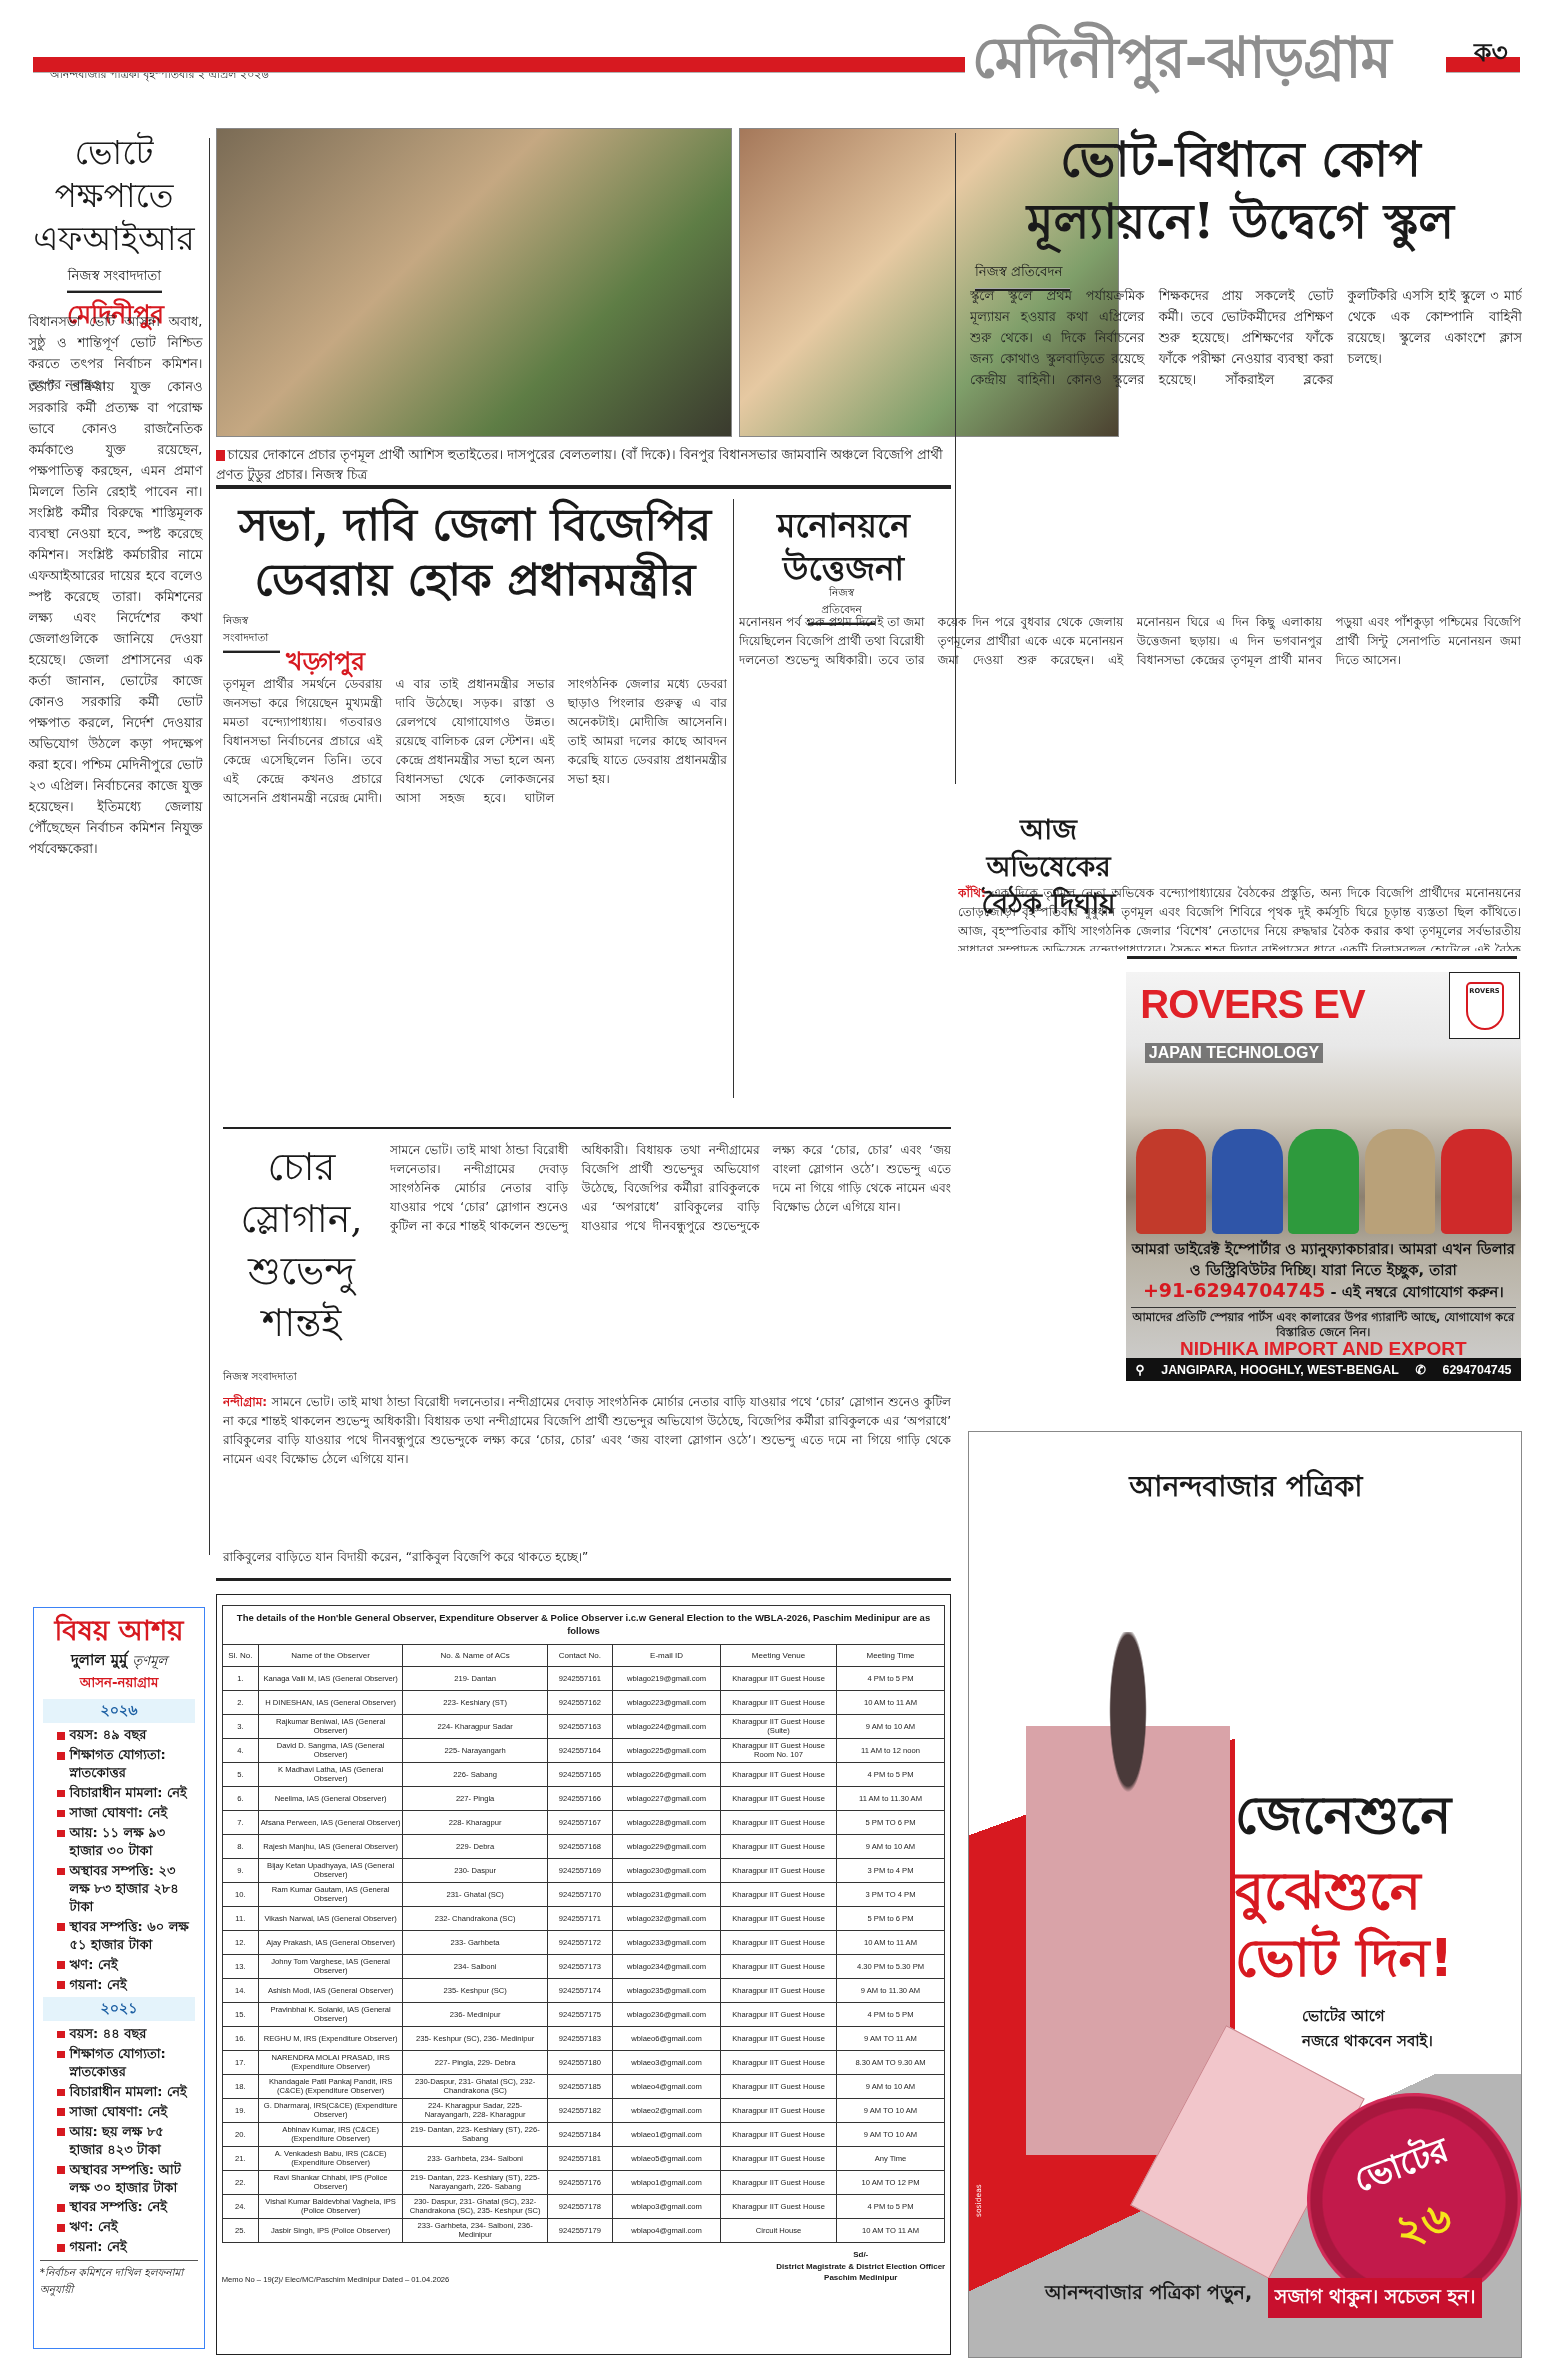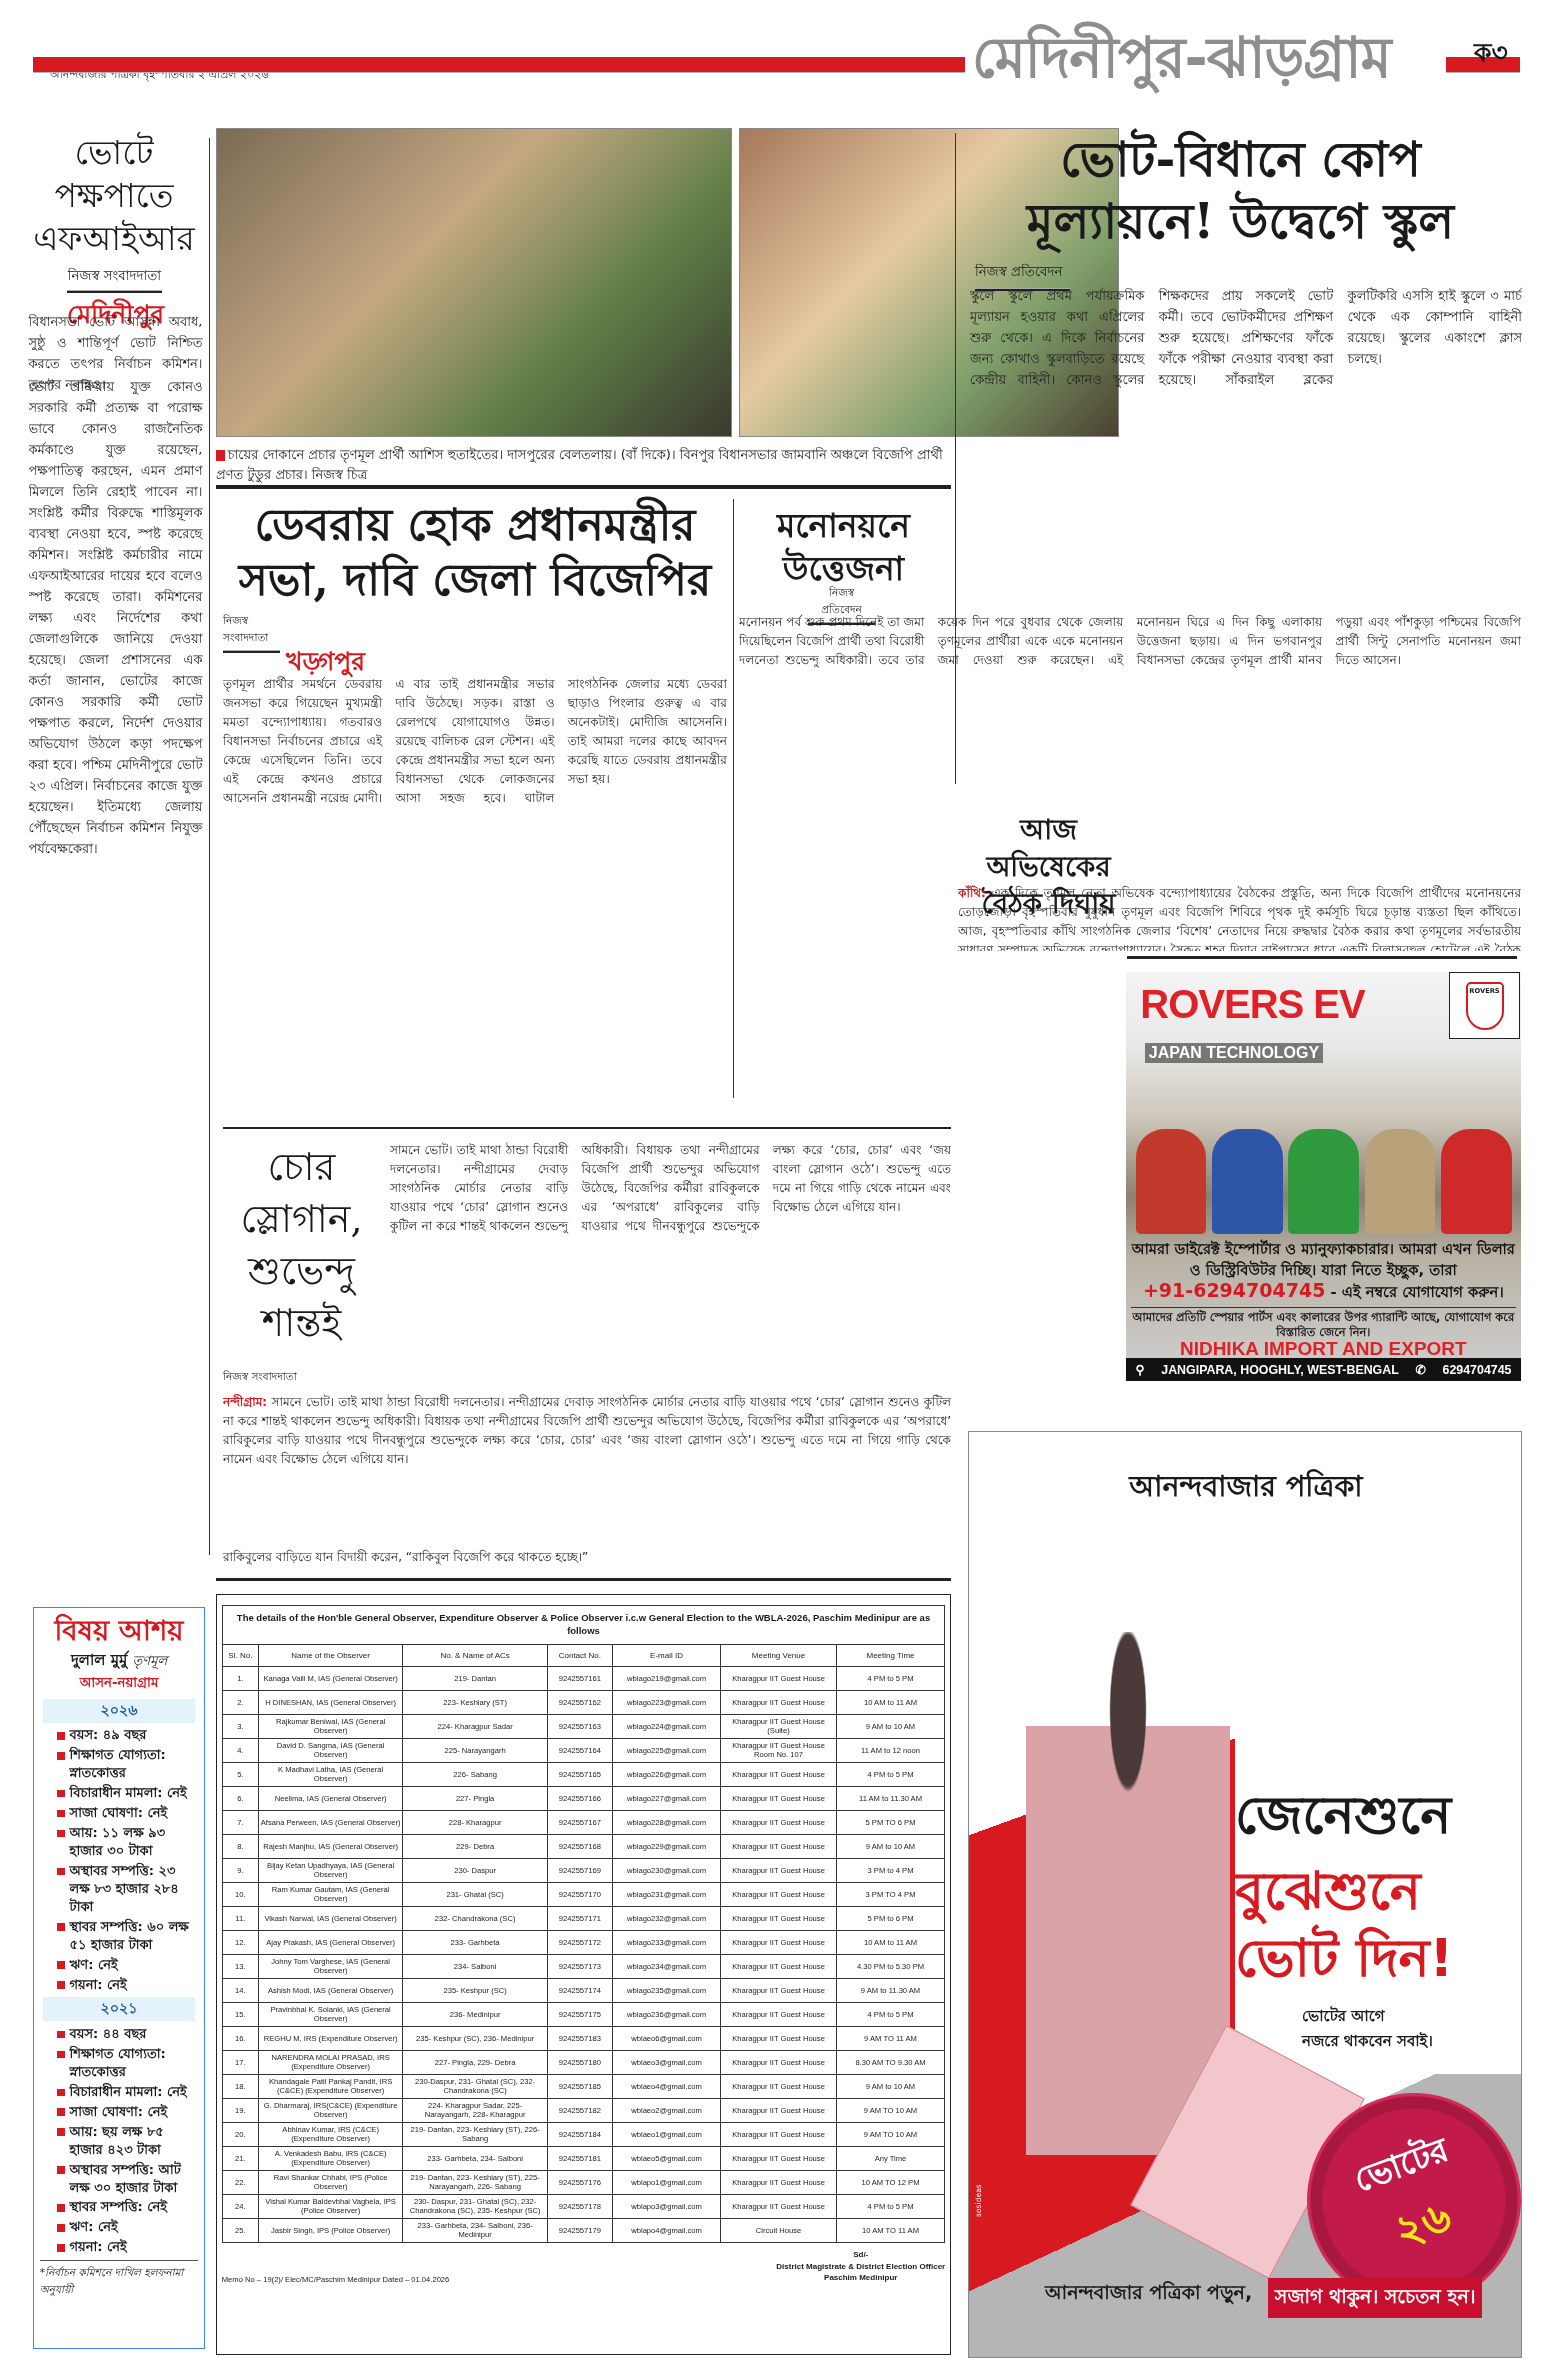--- a/index.html
+++ b/index.html
@@ -120,22 +120,22 @@
   <div>ভোট-বিধানে কোপ</div>
   <div>মূল্যায়নে! উদ্বেগে স্কুল</div>
 </div>
 <div class="abs" style="left:975px;top:262px;width:95px;">
   <div class="byline" style="text-align:left;">নিজস্ব প্রতিবেদন</div>
   <div class="byline-rule" style="margin-top:3.8px;"></div>
 </div>
 <div class="abs body-text" style="left:970px;top:285px;width:552px;height:495px;overflow:hidden;column-count:3;column-gap:14.3px;">স্কুলে স্কুলে প্রথম পর্যায়ক্রমিক মূল্যায়ন হওয়ার কথা এপ্রিলের শুরু থেকে। এ দিকে নির্বাচনের জন্য কোথাও স্কুলবাড়িতে রয়েছে কেন্দ্রীয় বাহিনী। কোনও স্কুলের শিক্ষকদের প্রায় সকলেই ভোট কর্মী। তবে ভোটকর্মীদের প্রশিক্ষণ শুরু হয়েছে। প্রশিক্ষণের ফাঁকে ফাঁকে পরীক্ষা নেওয়ার ব্যবস্থা করা হয়েছে। সাঁকরাইল ব্লকের কুলটিকরি এসসি হাই স্কুলে ৩ মার্চ থেকে এক কোম্পানি বাহিনী রয়েছে। স্কুলের একাংশে ক্লাস চলছে।</div>
 
 <div class="abs head-big" style="left:223px;top:497px;width:504px;font-size:44px;line-height:55px;">
+  <div>সভা, দাবি জেলা বিজেপির</div>
   <div>ডেবরায় হোক প্রধানমন্ত্রীর</div>
-  <div>সভা, দাবি জেলা বিজেপির</div>
 </div>
 <div class="abs" style="left:223px;top:613px;width:57px;">
   <div class="byline" style="font-size:10.5px;text-align:left;">নিজস্ব সংবাদদাতা</div>
   <div class="byline-rule" style="margin-top:2.9px;"></div>
 </div>
 <div class="abs dateline-red" style="left:266px;top:642px;width:119px;">খড়্গপুর</div>
 <div class="abs body-text" style="left:223px;top:675px;width:504px;height:418px;overflow:hidden;column-count:3;column-gap:13.3px;font-size:12px;line-height:19px;">তৃণমূল প্রার্থীর সমর্থনে ডেবরায় জনসভা করে গিয়েছেন মুখ্যমন্ত্রী মমতা বন্দ্যোপাধ্যায়। গতবারও বিধানসভা নির্বাচনের প্রচারে এই কেন্দ্রে এসেছিলেন তিনি। তবে এই কেন্দ্রে কখনও প্রচারে আসেননি প্রধানমন্ত্রী নরেন্দ্র মোদী। এ বার তাই প্রধানমন্ত্রীর সভার দাবি উঠেছে। সড়ক। রাস্তা ও রেলপথে যোগাযোগও উন্নত। রয়েছে বালিচক রেল স্টেশন। এই কেন্দ্রে প্রধানমন্ত্রীর সভা হলে অন্য বিধানসভা থেকে লোকজনের আসা সহজ হবে। ঘাটাল সাংগঠনিক জেলার মধ্যে ডেবরা ছাড়াও পিংলার গুরুত্ব এ বার অনেকটাই। মোদীজি আসেননি। তাই আমরা দলের কাছে আবদন করেছি যাতে ডেবরায় প্রধানমন্ত্রীর সভা হয়।</div>
 <div class="col-rule" style="left:733px;top:499px;height:599px;width:1px;"></div>
 
 <div class="abs head-big" style="left:739px;top:504px;width:209px;font-size:33px;line-height:43px;">

